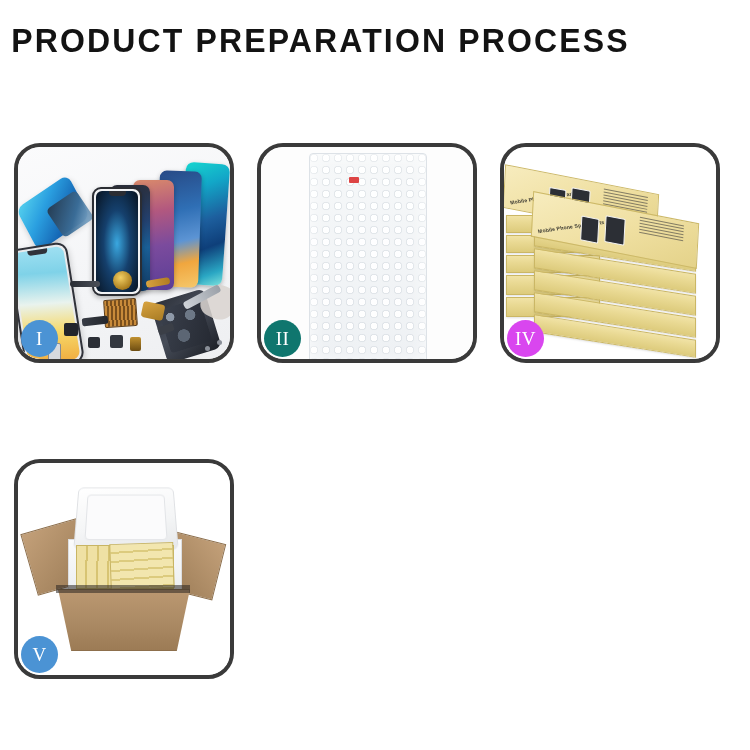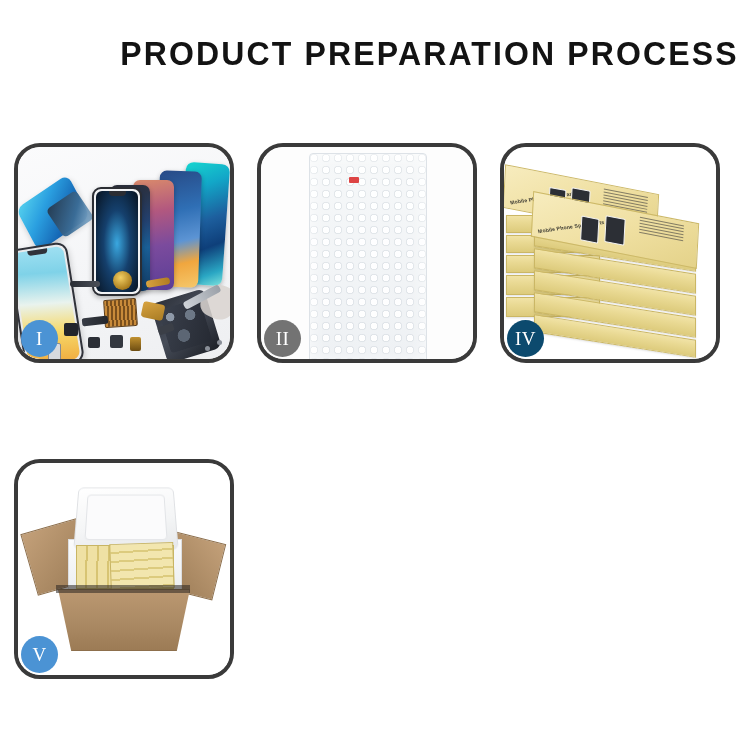--- a/index.html
+++ b/index.html
@@ -10,22 +10,22 @@
   body {
     width: 750px;
     height: 750px;
     font-family: "Liberation Sans", sans-serif;
     overflow: hidden;
     position: relative;
   }
 
   
   .header {
-    text-align: right;
-    padding-top: 37px;
+    text-align: left;
+    padding-top: 24px;
   }
   .title {
     font-family: "Liberation Sans", sans-serif;
     font-size: 33px;
     font-weight: 700;
     letter-spacing: 2.2px;
     color: #131313;
     line-height: 1.05;
     transform: scaleX(0.97);
     white-space: nowrap;
@@ -448,21 +448,21 @@
       <div class="p2-lcd"></div>
       <div class="p2-conn"></div>
       <div class="p2-ic"></div>
       <div class="p2-flex"></div>
       <div class="p2-bot"></div>
       <div class="p2-tab-l"></div>
       <div class="p2-tab-r"></div>
       <div class="p2-bag"></div>
       <div class="p2-red"></div>
     </div>
-    <div class="badge" style="background: #737373; color: rgb(255, 255, 255);">II</div>
+    <div class="badge" style="background: #0f766e; color: rgb(255, 255, 255);">II</div>
   </div>
 
 
   <div class="panel" style="border-color: rgb(58, 58, 58);">
     <div class="panel-scene">
       <div class="p4-bg"></div>
       <div class="box-stack">
 
         <div class="gbox" style="left:2px;  top:68px;  width:92px; height:16px;"></div>
         <div class="gbox" style="left:2px;  top:88px;  width:92px; height:16px;"></div>
@@ -499,21 +499,21 @@
               <i></i>
               <i></i>
               <i></i>
               <i></i>
               <i></i>
           </div>
         </div>
 
       </div>
     </div>
-    <div class="badge" style="background: #0c4a6e; color: rgb(255, 255, 255);">IV</div>
+    <div class="badge" style="background: #d946ef; color: rgb(255, 255, 255);">IV</div>
   </div>
 
   <div class="panel" style="border-color: rgb(58, 58, 58);">
     <div class="panel-scene">
       <div class="p5-bg"></div>
       <div class="p5-flapL"></div>
       <div class="p5-flapR"></div>
       <div class="p5-foamlid"></div>
       <div class="p5-foambox"></div>
       <div class="p5-gold"></div>

